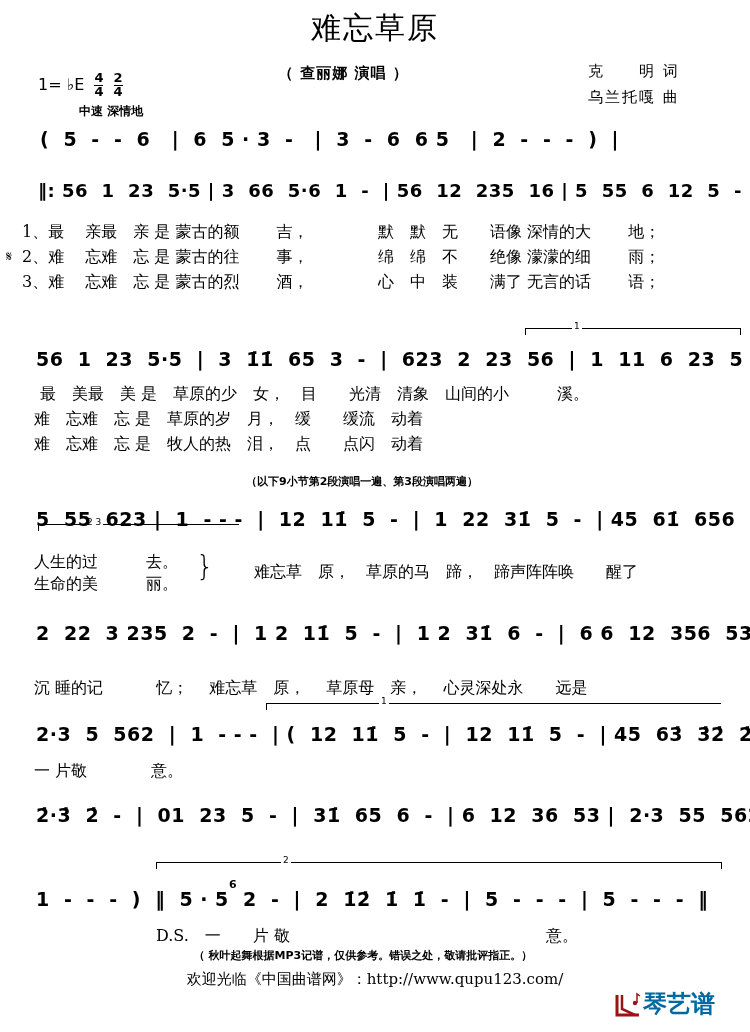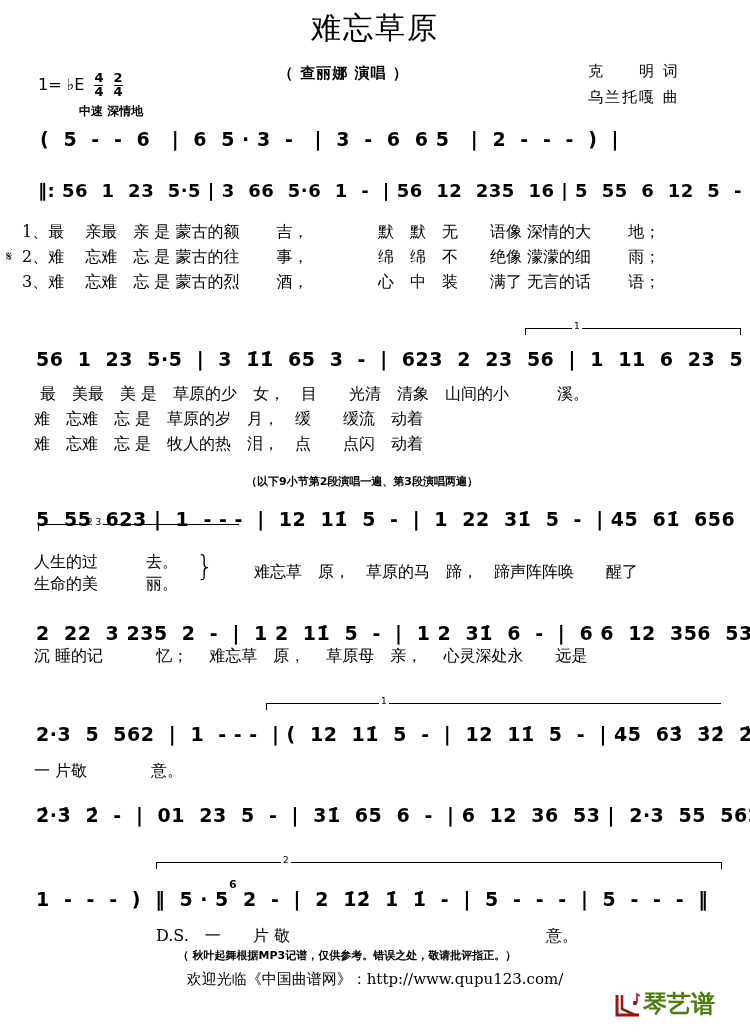--- a/index.html
+++ b/index.html
@@ -17,23 +17,23 @@
 
   .row { position:absolute; left:0; width:750px; }
   .notes { position:absolute; white-space:pre; font-family:"DejaVu Sans","Liberation Sans",sans-serif;
            font-weight:bold; font-size:19px; letter-spacing:0.5px; }
   .lyr { position:absolute; white-space:pre; font-family:"DejaVu Serif","Liberation Serif",serif; font-size:16px; }
   .bracket { position:absolute; border-top:1.5px solid #000; height:6px; }
   .bracket.l { border-left:1.5px solid #000; }
   .bracket.r { border-right:1.5px solid #000; }
   .blabel { position:absolute; top:-8px; font-size:9px; background:#fff; padding:0 2px; }
   .note-small { position:absolute; font-size:11px; font-weight:bold; }
-  .footer1 { left:0; width:694px; top:948px; text-align:center; font-size:11px; font-weight:bold; }
+  .footer1 { left:16px; width:694px; top:948px; text-align:center; font-size:11px; font-weight:bold; }
   .footer2 { left:0; width:750px; top:970px; text-align:center; font-family:"DejaVu Serif","Liberation Serif",serif; font-size:15px; }
-  .logo { left:615px; top:988px; color:#4d7c0f; font-size:24px; font-weight:bold; display:flex; align-items:center; gap:2px; }
+  .logo { left:615px; top:988px; color:#0369a1; font-size:24px; font-weight:bold; display:flex; align-items:center; gap:2px; }
   .logo-mark { width:26px; height:26px; position:relative; }
 </style>
 </head>
 <body>
 
 <div class="abs title">难忘草原</div>
 <div class="abs singer">（ 查丽娜 演唱 ）</div>
 <div class="abs credit" style="left:588px; top:62px;">克　　明 词</div>
 <div class="abs credit" style="left:588px; top:88px;">乌兰托嘎 曲</div>
 
@@ -82,21 +82,21 @@
   <div class="abs" style="left:246px; top:0; font-size:11px; font-weight:bold;">（以下9小节第2段演唱一遍、第3段演唱两遍）</div>
   <div class="notes" style="left:36px; top:34px;">5  55  623 |  1  - - -  |  12  11̇  5  -  |  1  22  31̇  5  -  | 45  61̇  656  16 |</div>
   <div class="lyr" style="left:34px; top:78px;">人生的过　　　去。</div>
   <div class="lyr" style="left:34px; top:100px;">生命的美　　　丽。</div>
   <div class="abs" style="left:196px; top:76px; font-size:28px; font-weight:lighter;">}</div>
   <div class="lyr" style="left:254px; top:88px;">难忘草　原，　草原的马　蹄，　蹄声阵阵唤　　醒了</div>
 </div>
 
 <div class="row" style="top:622px;">
   <div class="notes" style="left:36px; top:0;">2  22  3 235  2  -  |  1 2  11̇  5  -  |  1 2  31̇  6  -  |  6 6  12  356  53  |</div>
-  <div class="lyr" style="left:34px; top:24px;">沉 睡的记　　　 忆；　 难忘草　原，　 草原母　亲，　 心灵深处永　　远是</div>
+  <div class="lyr" style="left:34px; top:56px;">沉 睡的记　　　 忆；　 难忘草　原，　 草原母　亲，　 心灵深处永　　远是</div>
 </div>
 
 <div class="row" style="top:697px;">
   <div class="bracket l" style="left:266px; top:6px; width:454px;">
     <span class="blabel" style="left:112px;">1</span>
   </div>
   <div class="notes" style="left:36px; top:26px;">2·3  5  562  |  1  - - -  | (  12  11̇  5  -  |  12  11̇  5  -  | 45  63̇  3̇2̇  2̇1̇ |</div>
   <div class="lyr" style="left:34px; top:64px;">一 片敬　　　　意。</div>
 </div>
 

